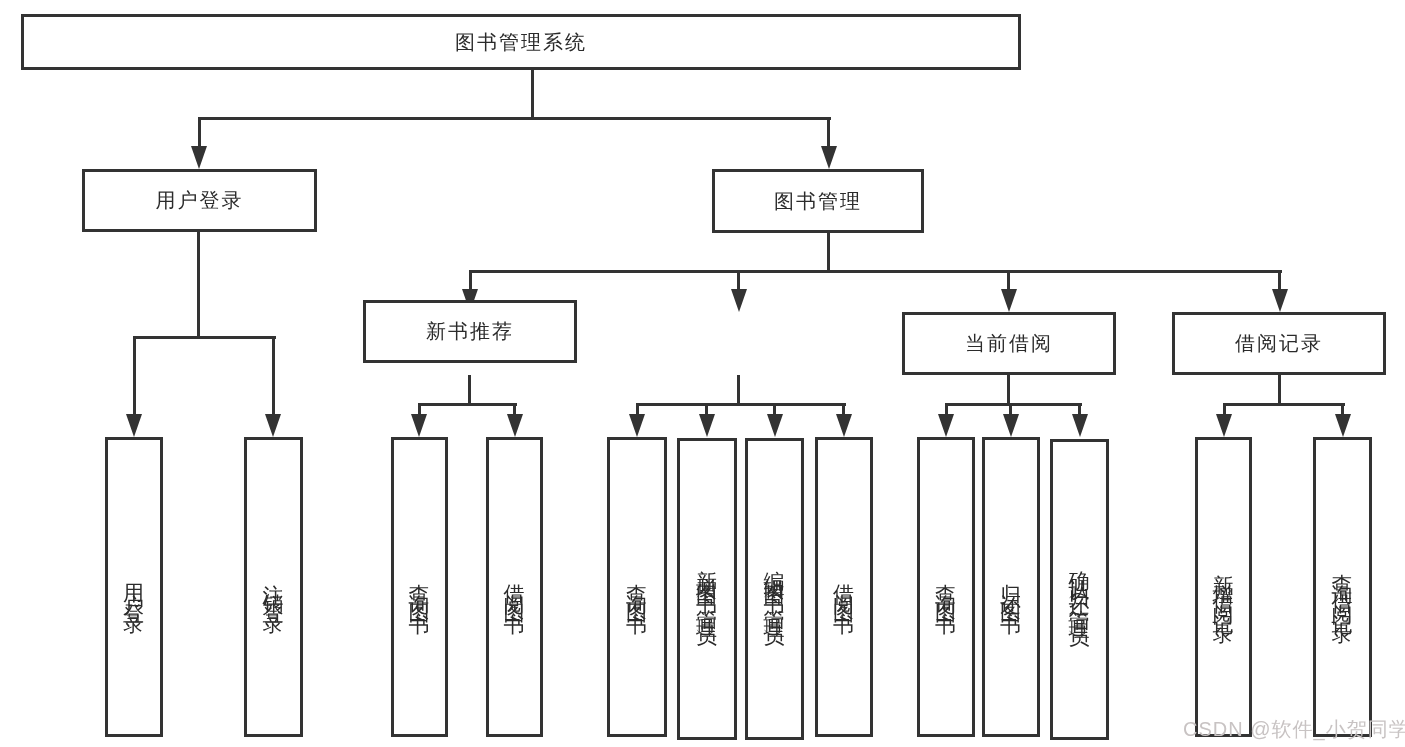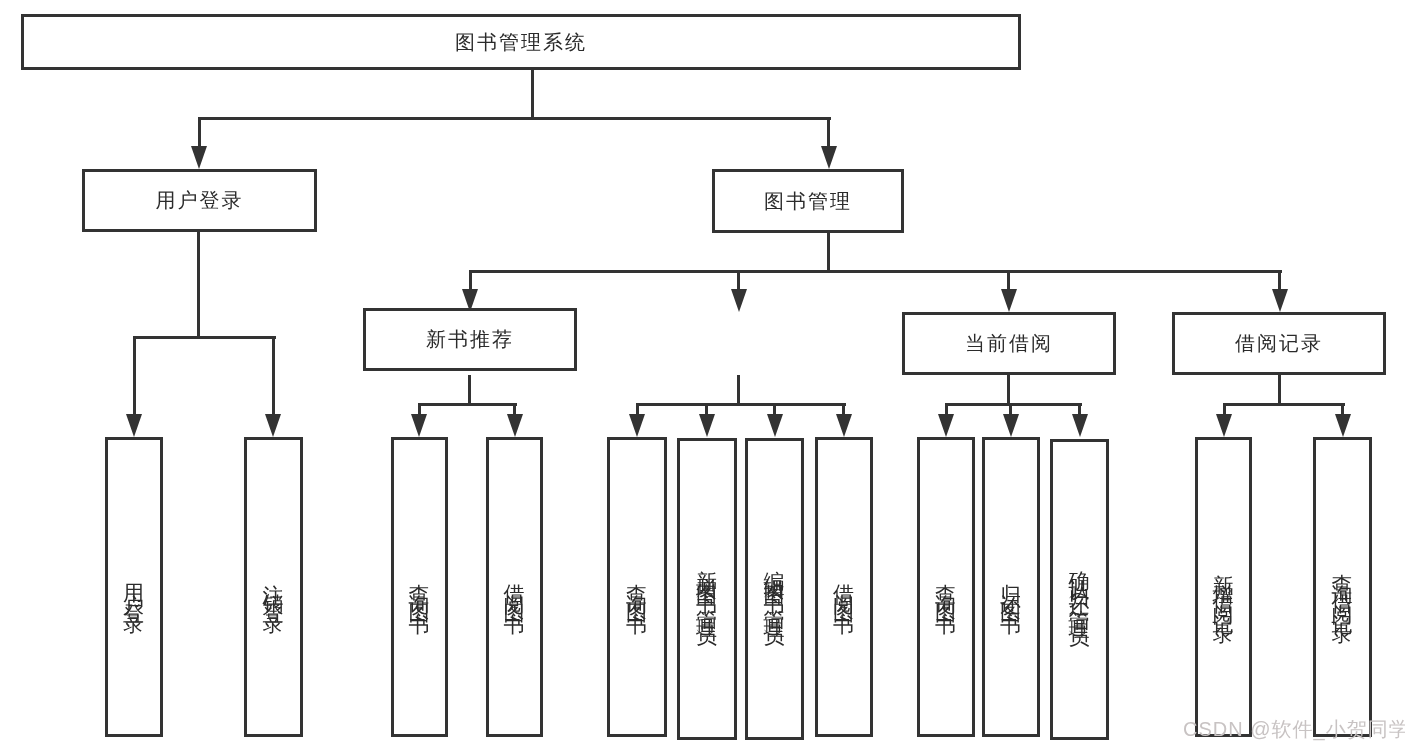--- a/index.html
+++ b/index.html
@@ -77,41 +77,41 @@
   <div class="hbox" style="left:21px;top:14px;width:1000px;height:56px">图书管理系统</div>
 
   <div class="lv" style="left:531px;top:69px;height:51px"></div>
   <div class="lh" style="left:198px;top:117px;width:633px"></div>
   <div class="lv" style="left:198px;top:119px;height:34px"></div>
   <div class="lv" style="left:827px;top:119px;height:34px"></div>
   <div class="arr" style="left:191px;top:146px"></div>
   <div class="arr" style="left:821px;top:146px"></div>
 
   <div class="hbox" style="left:82px;top:169px;width:235px;height:63px">用户登录</div>
-  <div class="hbox" style="left:712px;top:169px;width:192px;height:64px">图书管理</div>
+  <div class="hbox" style="left:712px;top:169px;width:212px;height:64px">图书管理</div>
 
   <div class="lv" style="left:197px;top:232px;height:106px"></div>
   <div class="lh" style="left:133px;top:336px;width:143px"></div>
   <div class="lv" style="left:133px;top:338px;height:80px"></div>
   <div class="lv" style="left:272px;top:338px;height:80px"></div>
   <div class="arr" style="left:126px;top:414px"></div>
   <div class="arr" style="left:265px;top:414px"></div>
 
   <div class="lv" style="left:827px;top:233px;height:40px"></div>
   <div class="lh" style="left:469px;top:270px;width:813px"></div>
   <div class="lv" style="left:469px;top:272px;height:22px"></div>
   <div class="lv" style="left:737px;top:272px;height:22px"></div>
   <div class="lv" style="left:1007px;top:272px;height:22px"></div>
   <div class="lv" style="left:1278px;top:272px;height:22px"></div>
   <div class="arr" style="left:462px;top:289px"></div>
   <div class="arr" style="left:731px;top:289px"></div>
   <div class="arr" style="left:1001px;top:289px"></div>
   <div class="arr" style="left:1272px;top:289px"></div>
 
-  <div class="hbox" style="left:363px;top:308px;width:214px;height:63px">新书推荐</div>
+  <div class="hbox" style="left:363px;top:300px;width:214px;height:63px">新书推荐</div>
   <div class="hbox" style="left:902px;top:312px;width:214px;height:63px">当前借阅</div>
   <div class="hbox" style="left:1172px;top:312px;width:214px;height:63px">借阅记录</div>
 
   <div class="lv" style="left:468px;top:375px;height:31px"></div>
   <div class="lh" style="left:418px;top:403px;width:99px"></div>
   <div class="lv" style="left:418px;top:405px;height:12px"></div>
   <div class="lv" style="left:513px;top:405px;height:12px"></div>
   <div class="arr" style="left:411px;top:414px"></div>
   <div class="arr" style="left:507px;top:414px"></div>
 

